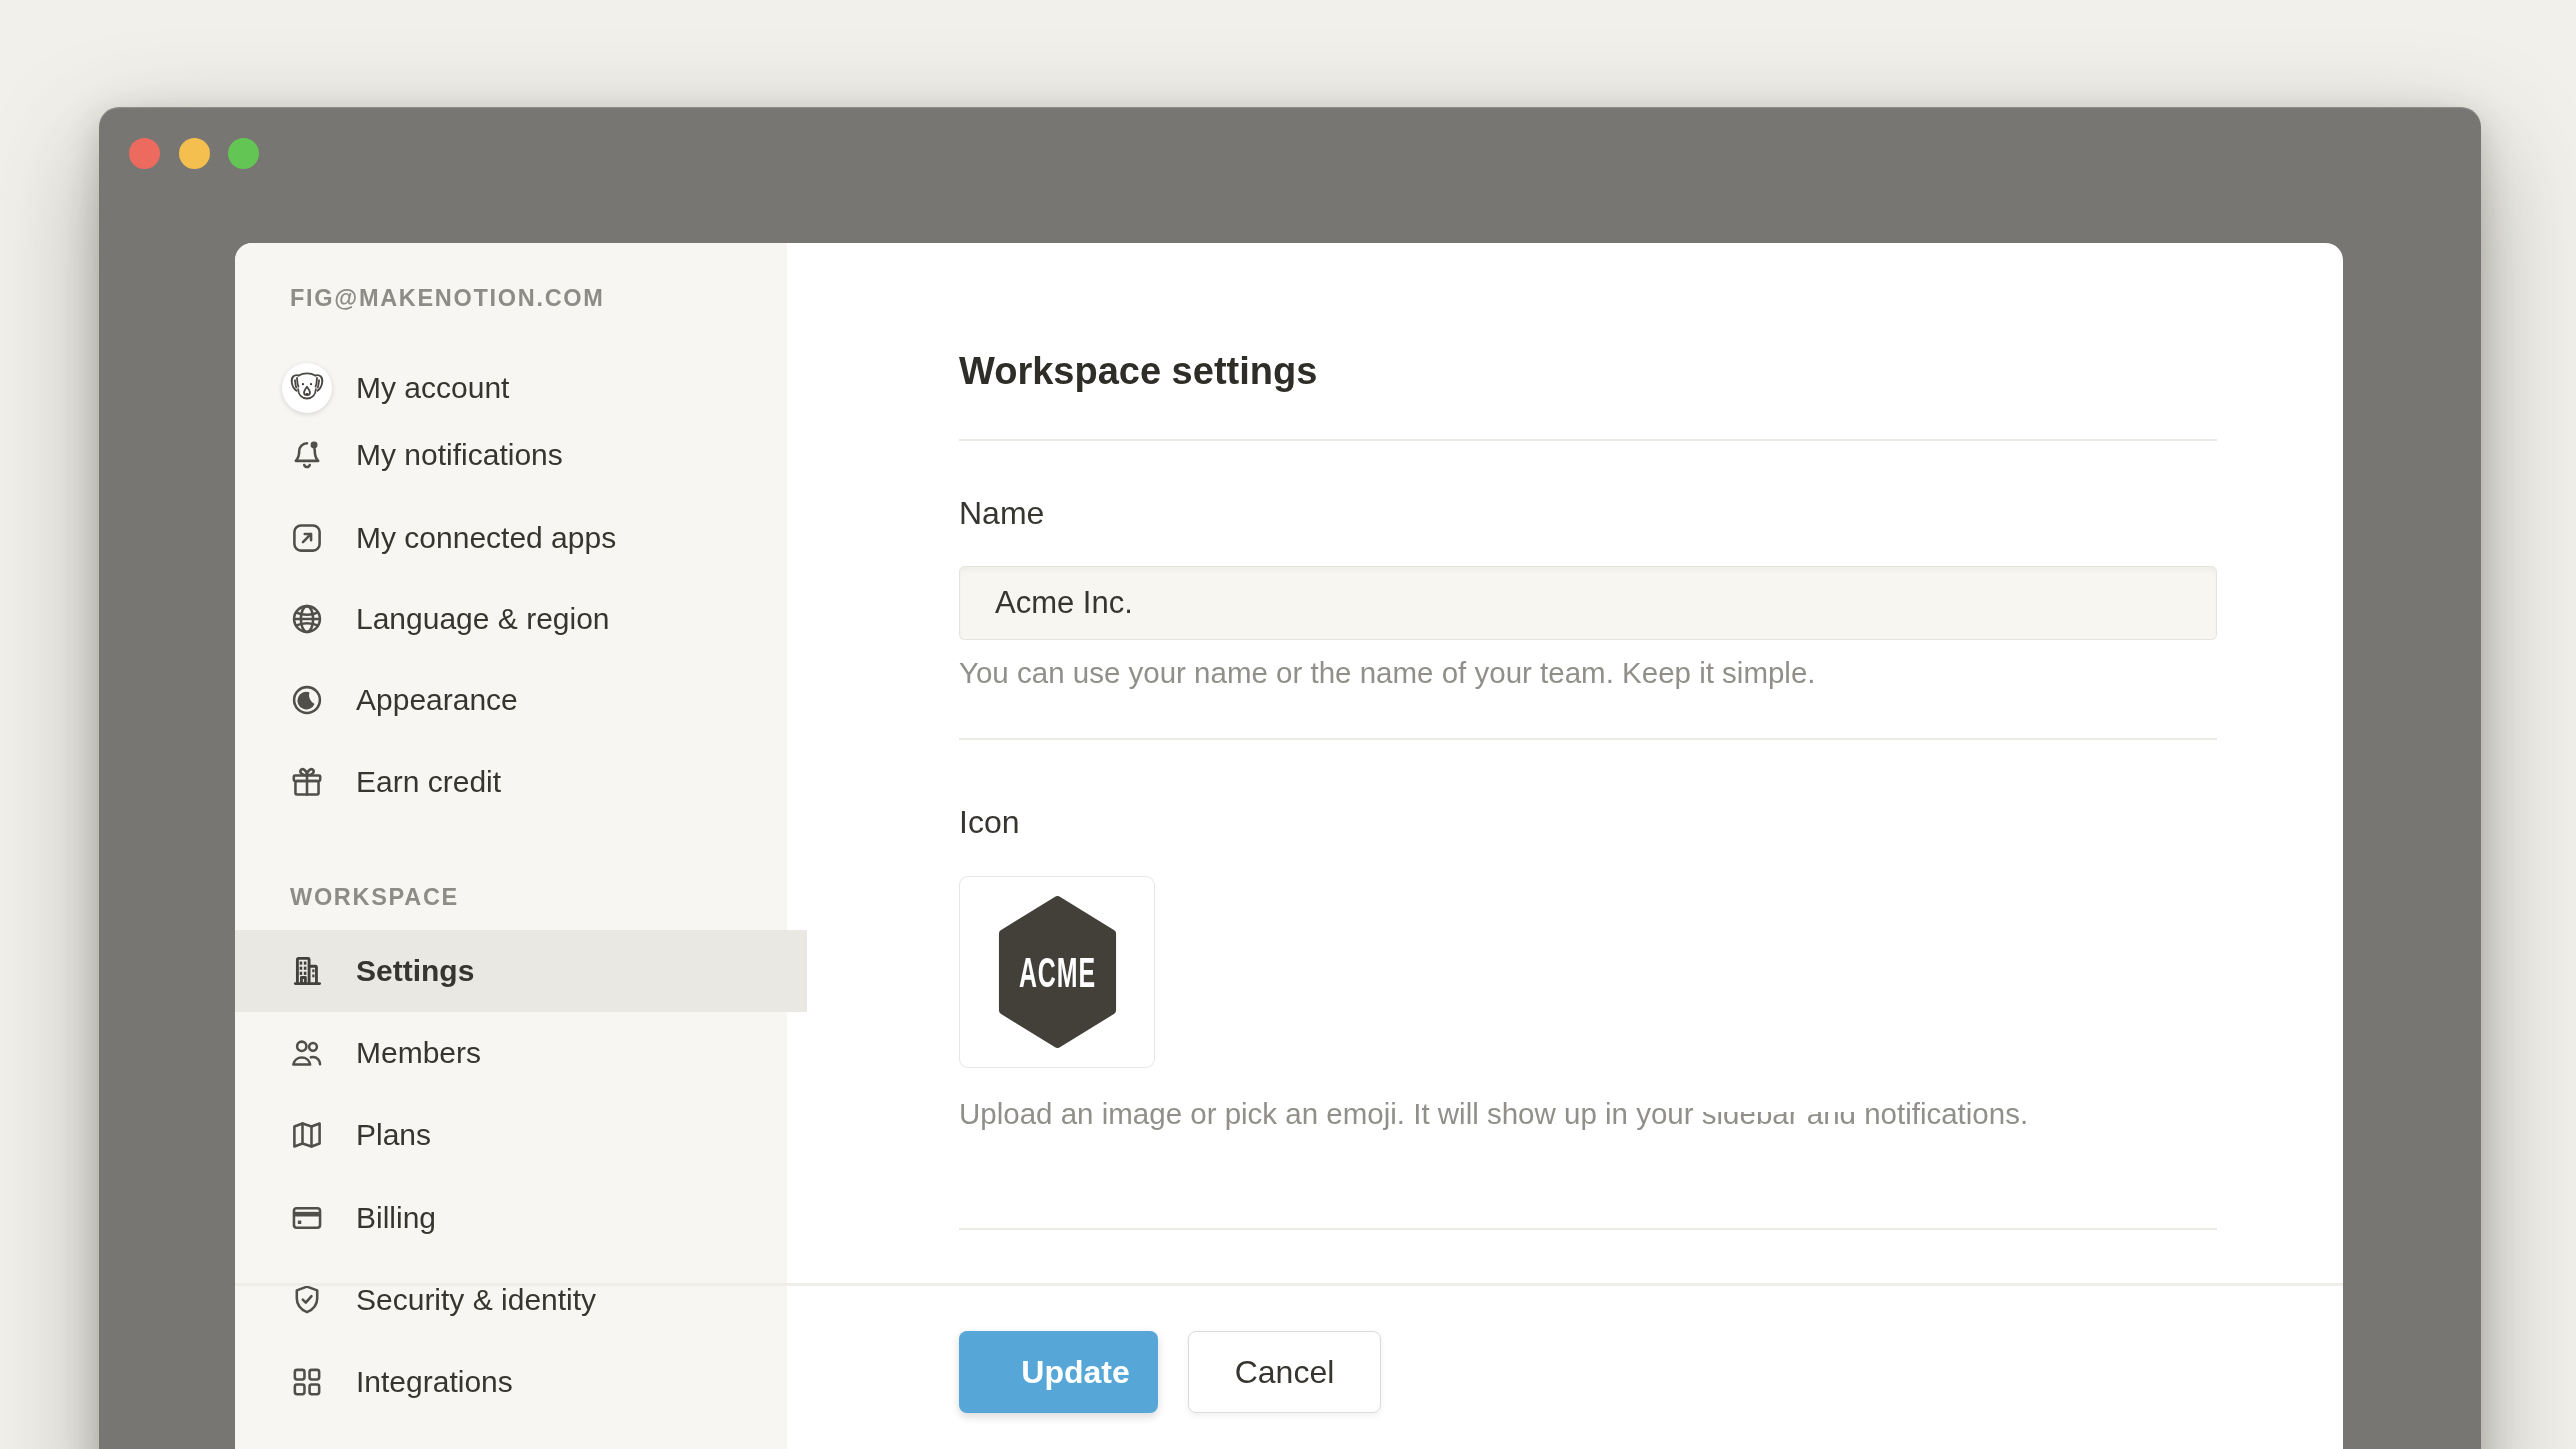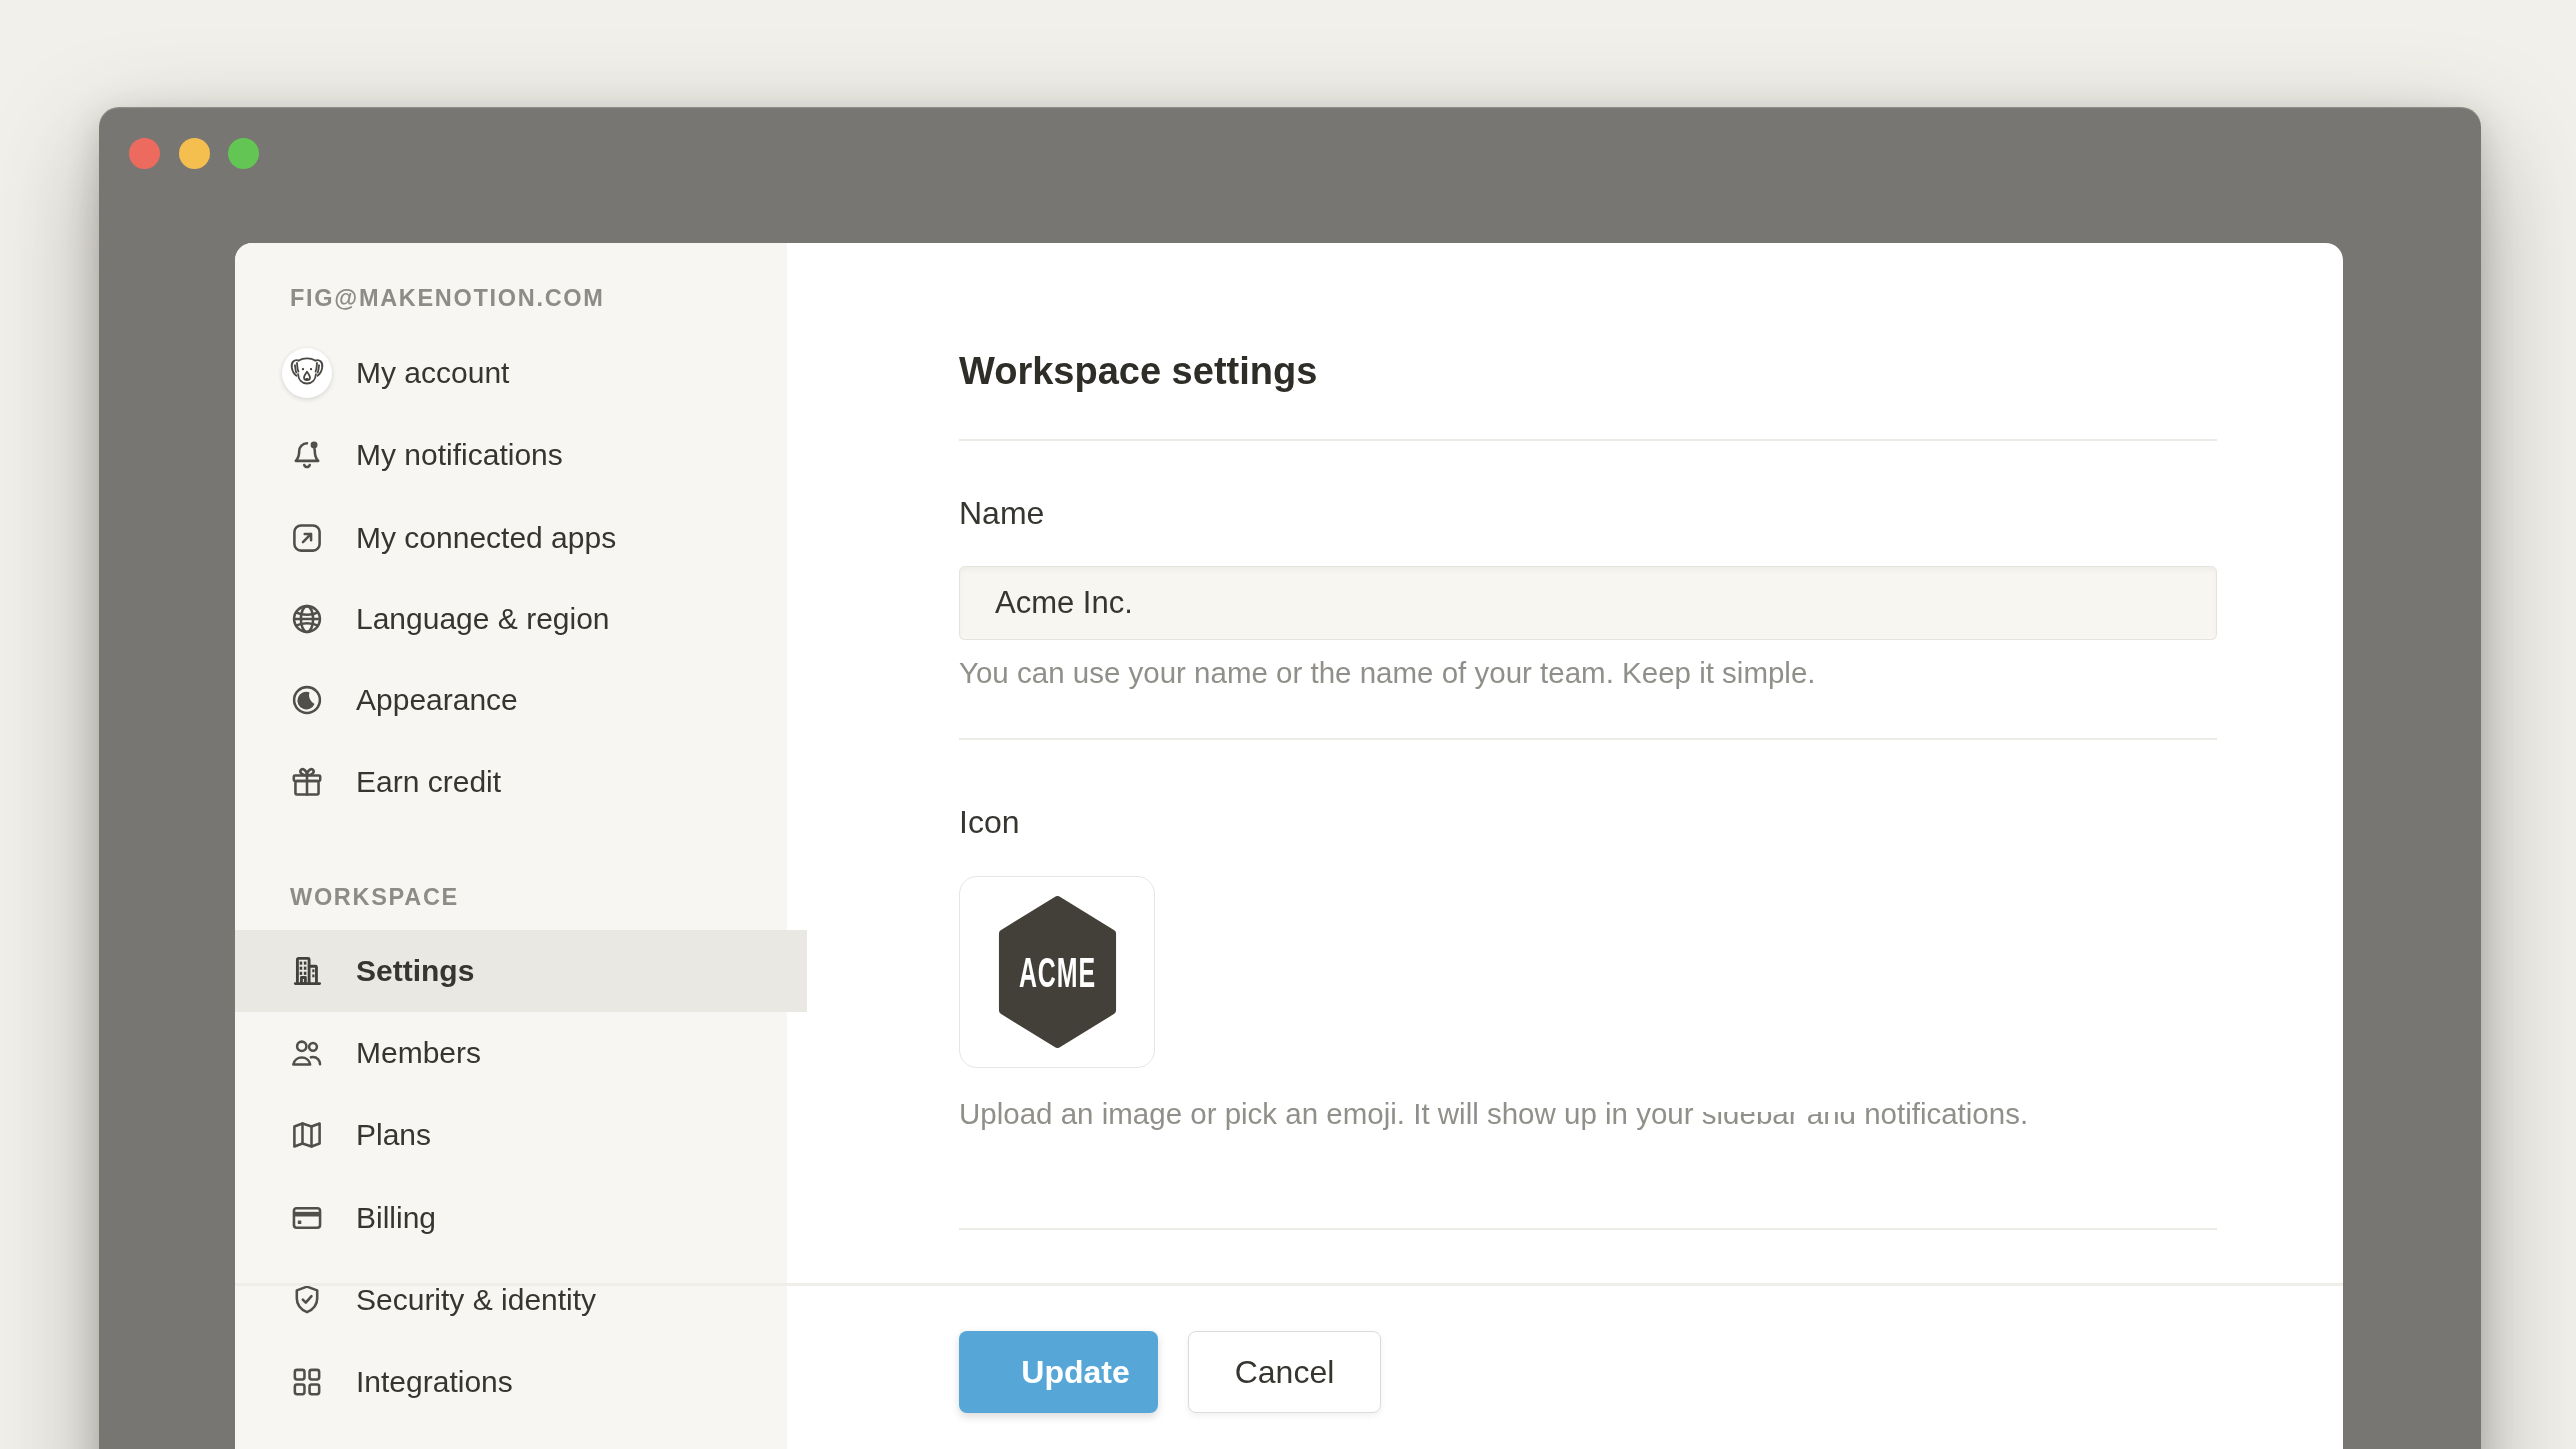--- a/index.html
+++ b/index.html
@@ -45,21 +45,21 @@
   .name-input{position:absolute;left:724px;top:323px;width:1258px;height:74px;
               box-sizing:border-box;background:var(--input_bg,#f7f6f1);
               border:1.3px solid #e5e3dd;border-radius:5.4px;
               box-shadow:inset 0 3.4px 5.4px rgba(0,0,0,.035);
               padding:0 0 0 35px;font-family:"Liberation Sans",sans-serif;
               font-size:31px;color:var(--ink,#37352f);outline:none;}
   .helper{position:absolute;left:724px;font-size:29.5px;line-height:43px;
           color:var(--muted,#908f8a);}
   .icon-box{position:absolute;left:724px;top:633px;width:196px;height:192px;
             box-sizing:border-box;background:#fff;border:1.3px solid #e8e6e1;
-            border-radius:18px;display:flex;align-items:center;justify-content:center;
+            border-radius:9px;display:flex;align-items:center;justify-content:center;
             cursor:pointer;}
   .icon-box svg{width:125px;height:152px;}
   .upload-help{width:1140px;}
   .artifact{position:relative;}
   .artifact::after{content:"";position:absolute;left:-2px;right:-2px;top:-4px;
                    height:58%;background:#ffffff;}
   .footer-band{position:absolute;left:0;top:1040px;width:100%;height:3.4px;background:#efeee9;}
   .btn{position:absolute;top:1088px;height:82px;border-radius:8px;font-size:32px;
        font-family:"Liberation Sans",sans-serif;cursor:pointer;
        display:flex;align-items:center;justify-content:center;}
@@ -78,21 +78,21 @@
     <div class="dot red"></div>
     <div class="dot yellow"></div>
     <div class="dot green"></div>
 
     <div class="dialog">
 
       <div class="sidebar">
 
         <div class="sheader" style="top:35px;">FIG@MAKENOTION.COM</div>
 
-        <div class="srow" style="top:89px;">
+        <div class="srow" style="top:104px;">
           <span class="avatar">
             <svg viewBox="0 0 24 24">
               <g fill="none" stroke="#4a4844" stroke-width="1.05" stroke-linecap="round" stroke-linejoin="round">
                 <path d="M7.3 4.9C4.6 4 2.9 5.9 3.3 8.8c.3 2.2 1.6 4 2.7 4.8"></path>
                 <path d="M16.7 4.9c2.7-.9 4.4 1 4 3.9-.3 2.2-1.6 4-2.7 4.8"></path>
                 <path d="M7.3 4.9c2.6-1.7 6.8-1.7 9.4 0"></path>
                 <path d="M5.1 7.6c.3 1.5.2 3 .8 4.1"></path>
                 <path d="M18.9 7.6c-.3 1.5-.2 3-.8 4.1"></path>
                 <path d="M6.3 6.3c.2 1.7 0 3.3.8 4.9"></path>
                 <path d="M17.7 6.3c-.2 1.7 0 3.3-.8 4.9"></path>

